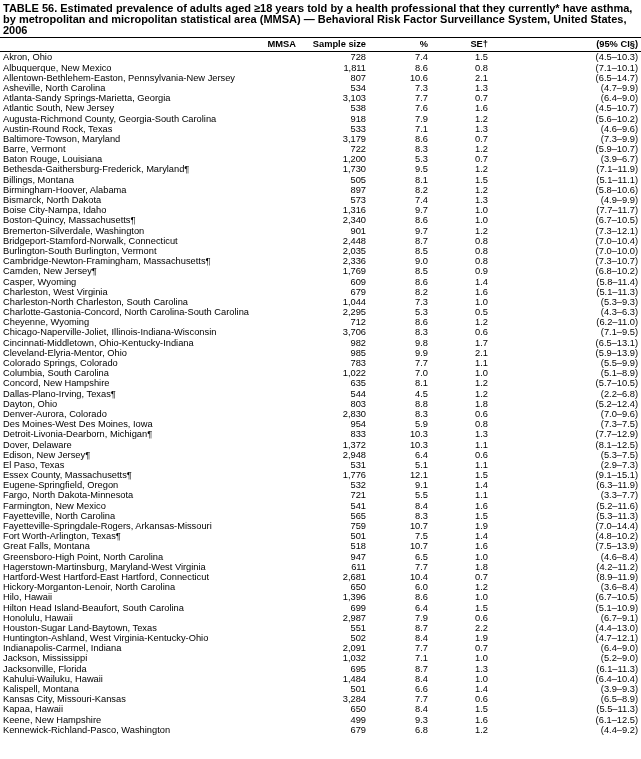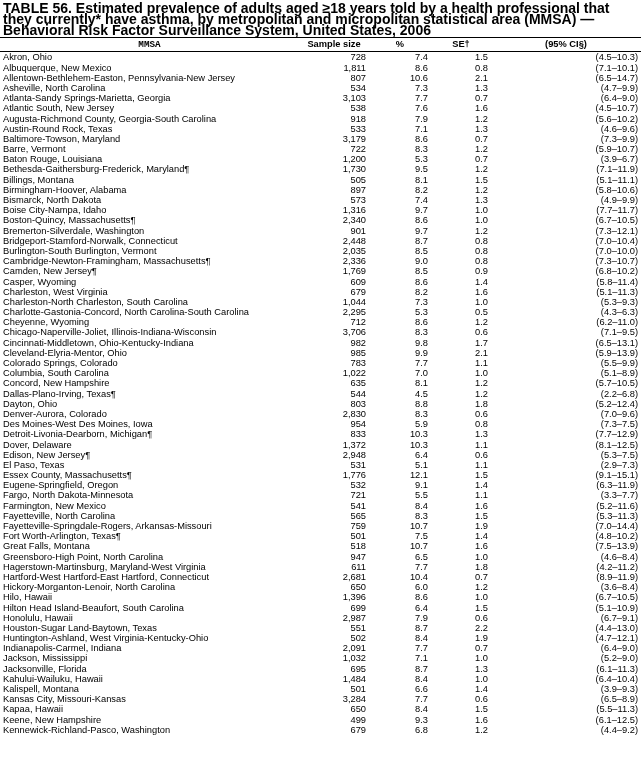--- a/index.html
+++ b/index.html
@@ -9,41 +9,41 @@
     color: #000000;
     font-family: "Liberation Sans", sans-serif;
   }
   .page {
     width: 641px;
     height: 759px;
     overflow: hidden;
     background: #ffffff;
   }
   .table-title {
-    font-size: 14px;
+    font-size: 11px;
     font-weight: 700;
     line-height: 10.8px;
     padding: 3px 2px 2px 3px;
   }
   table {
     width: 100%;
     border-collapse: collapse;
     table-layout: fixed;
     font-size: 9.3px;
   }
   thead th {
     border-top: 1.5px solid #000;
     border-bottom: 1.5px solid #000;
     font-weight: 700;
     padding: 1px 3px;
     line-height: 11px;
     white-space: nowrap;
   }
-  th.col-mmsa { text-align: center; font-family: Liberation Mono, monospace; }
-  th.col-num  { }
+  th.col-mmsa { text-align: right; }
+  th.col-num  { text-align: right; }
   tbody td {
     padding: 0 3px;
     line-height: 10.18px;
     white-space: nowrap;
     overflow: hidden;
   }
   tbody td:first-child { text-align: left; }
   tbody td:not(:first-child) { text-align: right; }
   col.c-mmsa   { width: 299px; }
   col.c-sample { width: 70px; }

